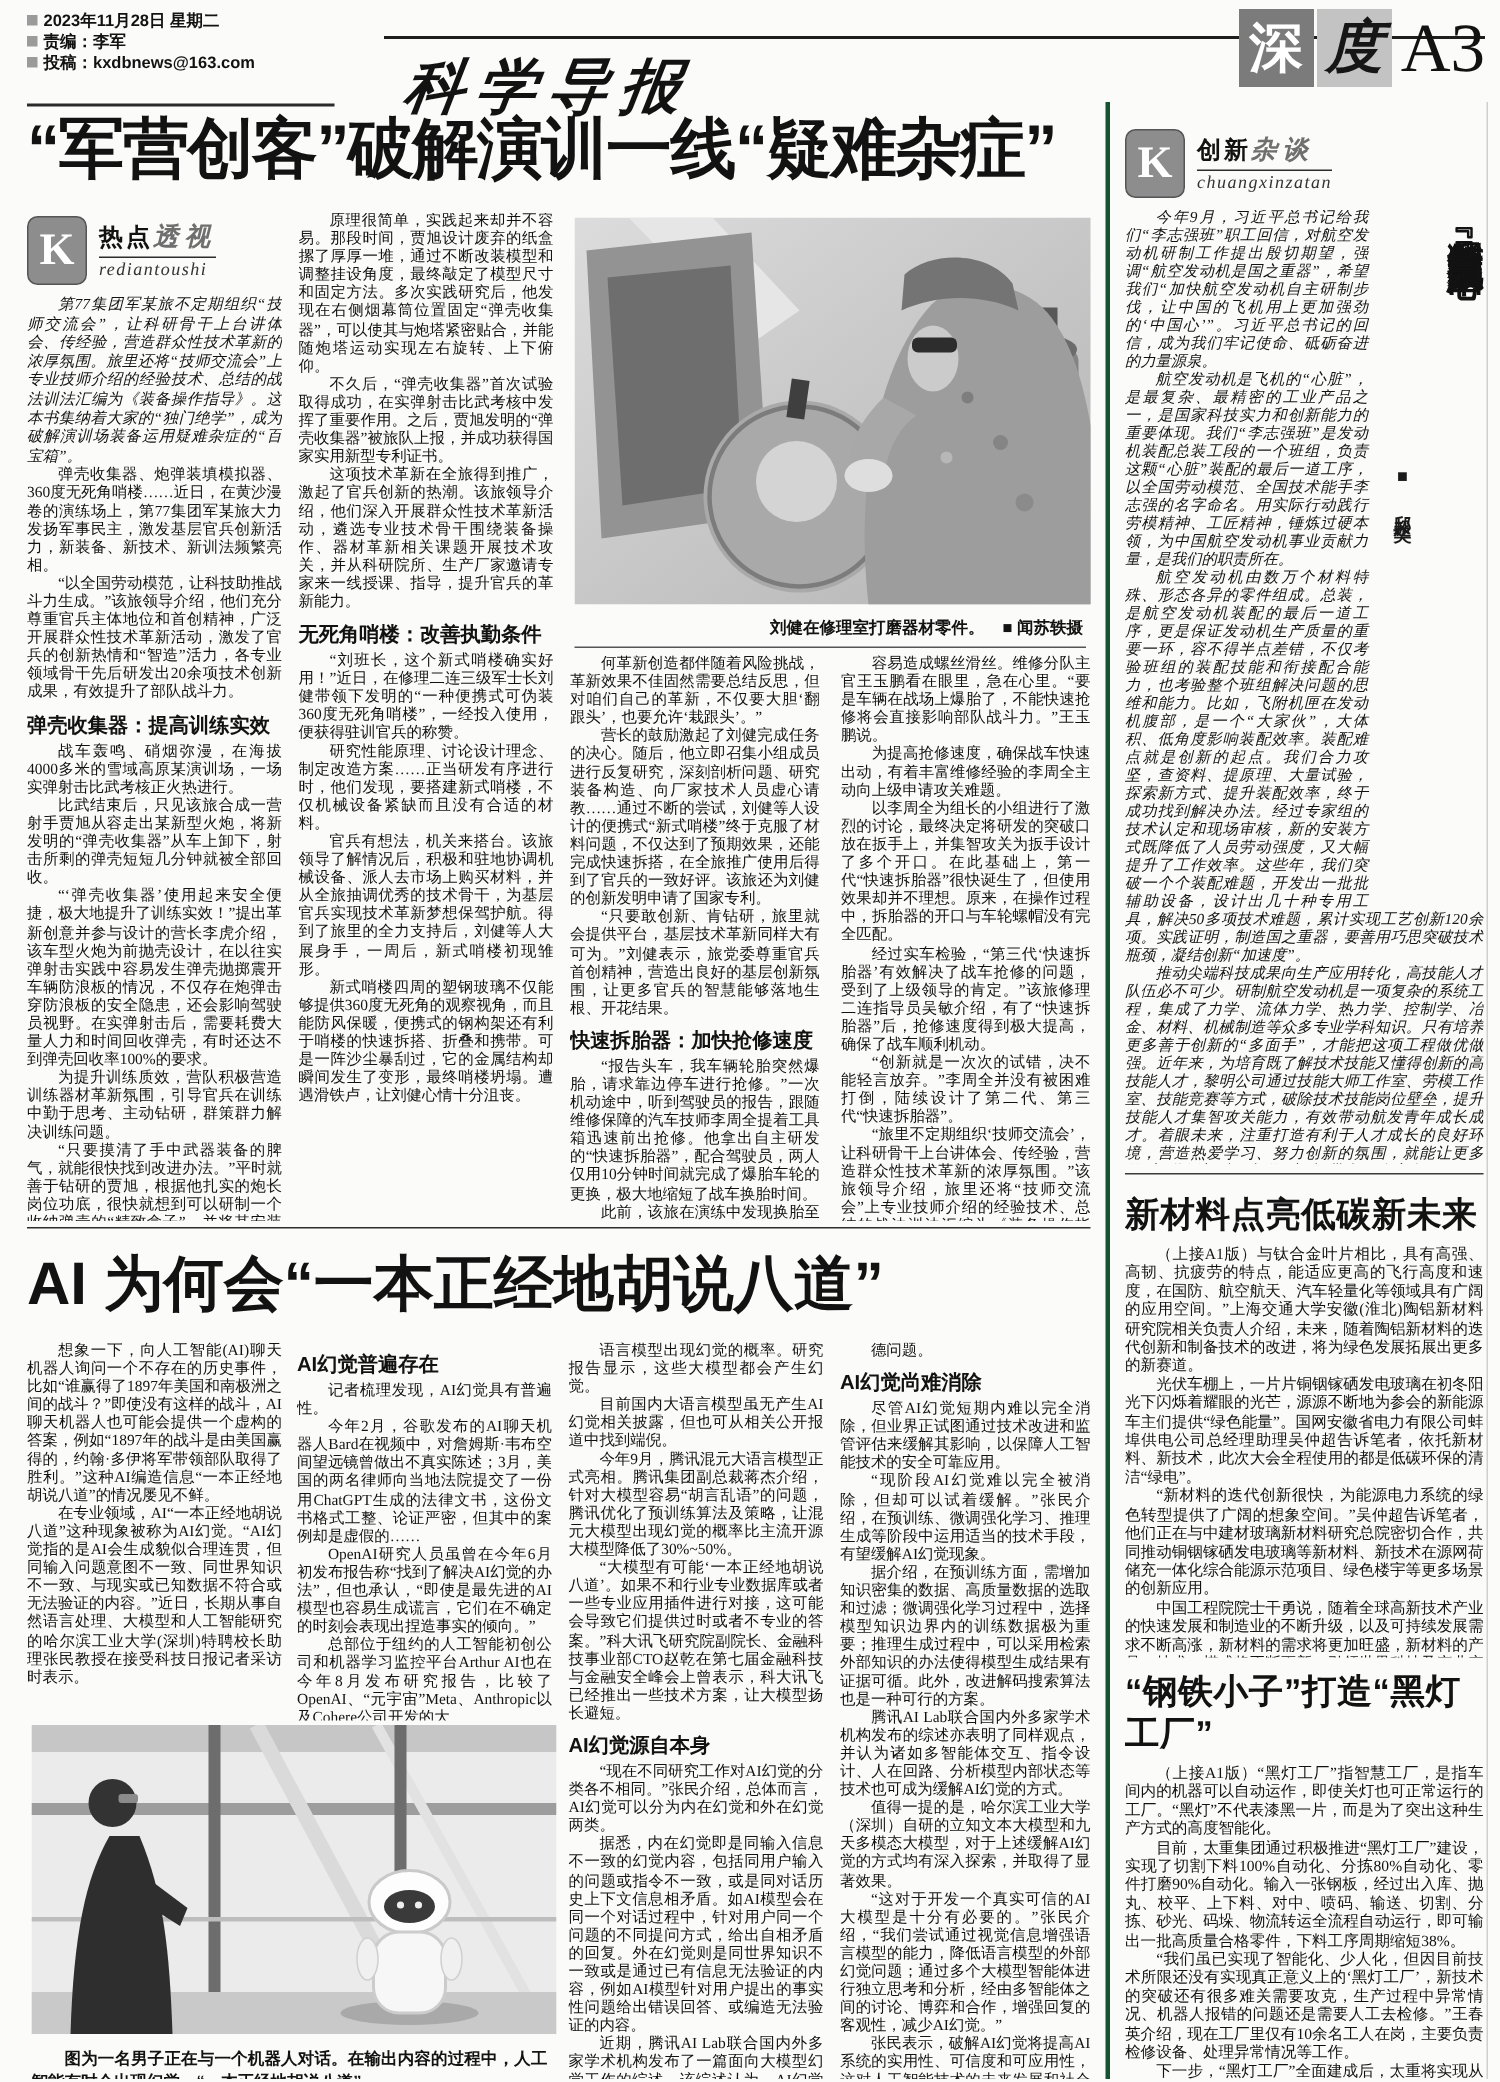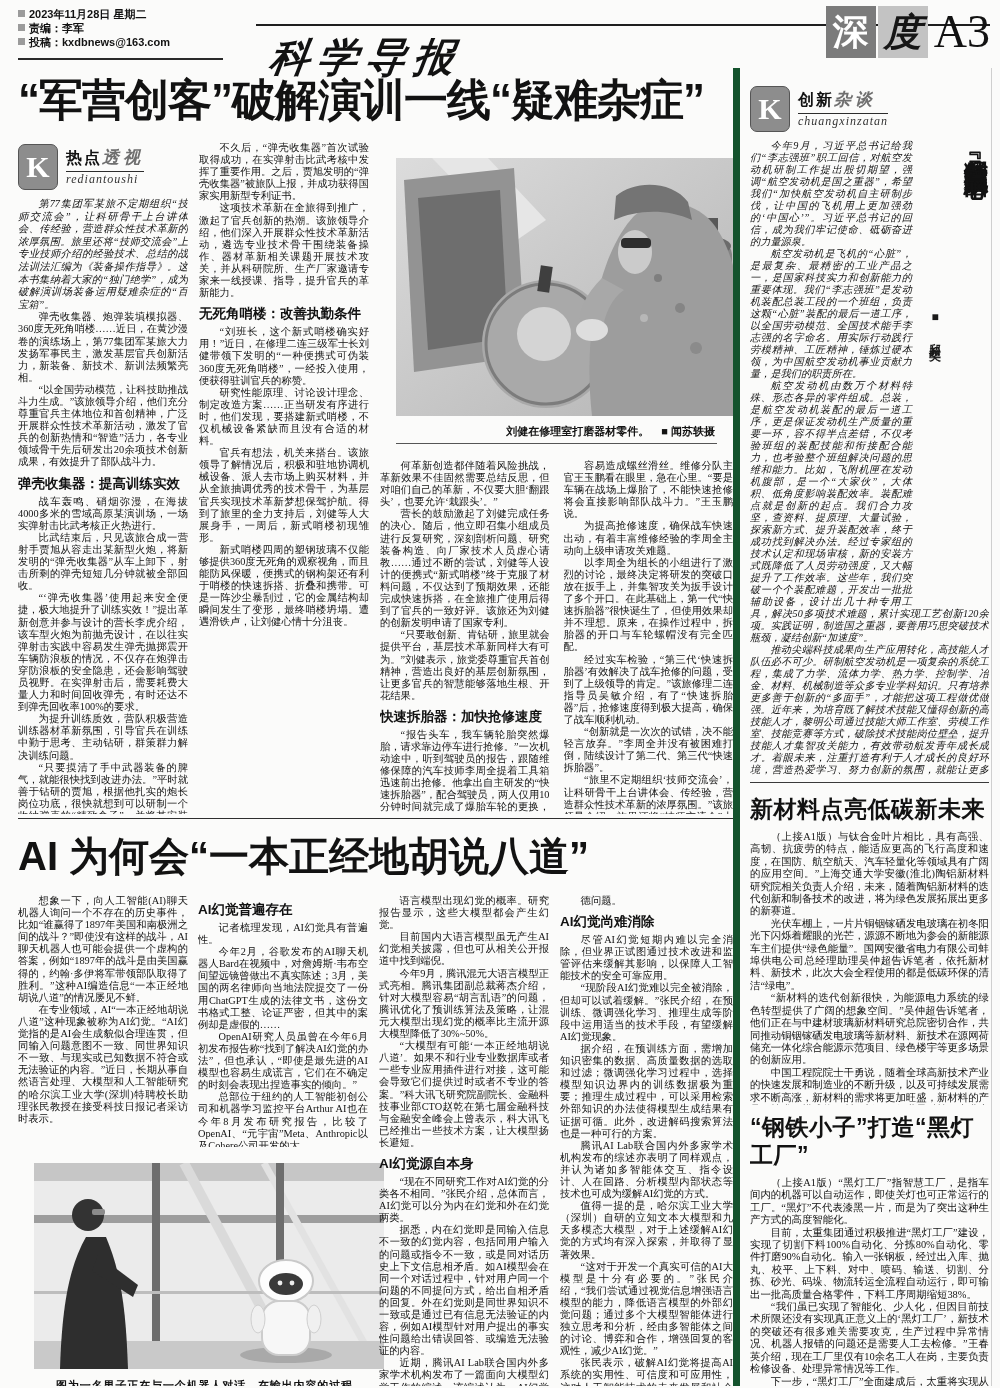--- a/index.html
+++ b/index.html
@@ -1,36 +1,36 @@
 <!DOCTYPE html>
 <html><head>
 <meta charset="utf-8">
 <style>
   html,body{margin:0;padding:0;background:#777;}
   .page{position:relative;width:1000px;height:1388px;background:#fbfbfa;color:#121212;
         font-family:"Liberation Serif",serif;overflow:hidden;margin:0 auto;box-sizing:border-box;}
   
   .hdr{position:relative;height:66px;}
   .meta{position:absolute;left:18px;top:7px;width:205px;font:bold 11px/14px "Liberation Sans",sans-serif;
-        border-bottom:2px solid #2a2a2a;padding-bottom:9px;}
+        border-bottom:2px solid #2a2a2a;padding-bottom:20px;}
   .meta .row{display:flex;align-items:flex-start;gap:4px;}
   .meta .sq{width:7px;height:7px;background:#9b9b9b;margin-top:3px;flex:0 0 auto;}
   .hdr-rule{position:absolute;left:256px;right:10px;top:24px;border-top:2px solid #1e1e1e;}
   .masthead{position:absolute;left:266px;top:30px;font:italic 900 40px "Liberation Serif",serif;
         letter-spacing:8px;transform:skewX(-8deg);transform-origin:left bottom;}
   .slogo{position:absolute;right:10px;top:6px;display:flex;align-items:center;}
   .slogo .shen{width:50px;height:52px;background:#7b7b7b;color:#fff;text-align:center;
         font:900 36px/52px "Liberation Sans",sans-serif;}
   .slogo .du{width:50px;height:52px;background:#c3c3c3;color:#161616;text-align:center;
         font:italic 900 38px/52px "Liberation Serif",serif;margin-left:2px;}
   .slogo .pageno{font:400 46px/52px "Liberation Serif",serif;margin-left:6px;}
   
   .content{position:absolute;left:18px;right:8px;top:68px;bottom:2px;display:grid;
         grid-template-columns:1fr 242px;column-gap:10px;}
-  .left-zone{border-right:7px solid #14532d;overflow:hidden;}
+  .left-zone{border-right:3px solid #14532d;padding-right:10px;overflow:hidden;}
   .right-zone{overflow:hidden;border-right:1px solid #cfcfcf;padding-right:2px;}
   
   .para,.lead,.kai{font-size:10.3px;line-height:12.1px;text-align:justify;text-indent:2em;margin:0;}
   .lead{font-style:italic;line-height:12.6px;}
   .kai{font-style:italic;line-height:12.3px;}
   h3.subhead{font:bold 13.5px/16px "Liberation Sans",sans-serif;margin:7px 0 4px;text-indent:0;}
   
   .badge{display:flex;gap:8px;margin:2px 0 8px;align-items:flex-start;}
   .badge .k{flex:0 0 auto;width:38px;height:44px;background:#8d8d8d;border:1px solid #555;border-radius:7px;
         color:#fff;text-align:center;font:900 30px/44px "Liberation Serif",serif;}
@@ -38,21 +38,21 @@
   .badge .t{font:900 16px/18px "Liberation Sans",sans-serif;letter-spacing:2px;}
   .badge .t .script{font:italic 900 17px "Liberation Serif",serif;color:#6f6f6f;letter-spacing:4px;}
   .badge .py{font:italic 12px/15px "Liberation Serif",serif;border-top:1.5px solid #2c2c2c;
         margin-top:2px;letter-spacing:1px;color:#333;}
   
   .main-headline{font:900 44px/52px "Liberation Sans",sans-serif;letter-spacing:-1px;
         white-space:nowrap;margin:6px 0 16px;}
   .main-body{display:grid;grid-template-columns:170px 170px 1fr;column-gap:11px;height:672px;overflow:hidden;}
   .mcol{overflow:hidden;}
   .col34-cols{display:grid;grid-template-columns:1fr 1fr;column-gap:14px;overflow:hidden;}
-  figure.photo{margin:16px;}
+  figure.photo{margin:3px;}
   .ph1-cap{display:flex;justify-content:flex-end;gap:12px;font:bold 11px/14px "Liberation Sans",sans-serif;
         padding:4px 2px 5px;border-bottom:1px solid #555;margin-bottom:5px;}
   
   hr.rule{border:none;border-top:1px solid #2e2e2e;margin:4px 0 0;}
   .ai-headline{font:900 40px/46px "Liberation Sans",sans-serif;margin:14px 0 16px;letter-spacing:0;}
   .ai-body{display:grid;grid-template-columns:350px 170px 1fr;column-gap:11px;height:404px;overflow:visible;}
   .ai-cols12{display:grid;grid-template-columns:1fr 1fr;column-gap:10px;height:252px;overflow:hidden;}
   .ph2-cap{font:bold 11px/15px "Liberation Sans",sans-serif;text-align:justify;margin-top:5px;text-indent:2em;}
   
   .innov-flow{height:636px;overflow:hidden;margin-top:2px;}
@@ -120,20 +120,21 @@
                 <h3 class="subhead">弹壳收集器：提高训练实效</h3>
                 <p class="para">战车轰鸣、硝烟弥漫，在海拔4000多米的雪域高原某演训场，一场实弹射击比武考核正火热进行。</p>
                 <p class="para">比武结束后，只见该旅合成一营射手贾旭从容走出某新型火炮，将新发明的“弹壳收集器”从车上卸下，射击所剩的弹壳短短几分钟就被全部回收。</p>
                 <p class="para">“‘弹壳收集器’使用起来安全便捷，极大地提升了训练实效！”提出革新创意并参与设计的营长李虎介绍，该车型火炮为前抛壳设计，在以往实弹射击实践中容易发生弹壳抛掷震开车辆防浪板的情况，不仅存在炮弹击穿防浪板的安全隐患，还会影响驾驶员视野。在实弹射击后，需要耗费大量人力和时间回收弹壳，有时还达不到弹壳回收率100%的要求。</p>
                 <p class="para">为提升训练质效，营队积极营造训练器材革新氛围，引导官兵在训练中勤于思考、主动钻研，群策群力解决训练问题。</p>
                 <p class="para">“只要摸清了手中武器装备的脾气，就能很快找到改进办法。”平时就善于钻研的贾旭，根据他扎实的炮长岗位功底，很快就想到可以研制一个收纳弹壳的“精致盒子”，并将其安装在退膛口，以此收集火炮抛射出的弹壳，同时还要避免影响车内射手的观察视界。</p>
               </div>
           </div>
 
           <div class="mcol">
+              <p class="para">原理很简单，实践起来却并不容易。那段时间，贾旭设计废弃的纸盒摞了厚厚一堆，通过不断改装模型和调整挂设角度，最终敲定了模型尺寸和固定方法。多次实践研究后，他发现在右侧烟幕筒位置固定“弹壳收集器”，可以使其与炮塔紧密贴合，并能随炮塔运动实现左右旋转、上下俯仰。</p>
               <p class="para">不久后，“弹壳收集器”首次试验取得成功，在实弹射击比武考核中发挥了重要作用。之后，贾旭发明的“弹壳收集器”被旅队上报，并成功获得国家实用新型专利证书。</p>
               <p class="para">这项技术革新在全旅得到推广，激起了官兵创新的热潮。该旅领导介绍，他们深入开展群众性技术革新活动，遴选专业技术骨干围绕装备操作、器材革新相关课题开展技术攻关，并从科研院所、生产厂家邀请专家来一线授课、指导，提升官兵的革新能力。</p>
               <h3 class="subhead">无死角哨楼：改善执勤条件</h3>
               <p class="para">“刘班长，这个新式哨楼确实好用！”近日，在修理二连三级军士长刘健带领下发明的“一种便携式可伪装360度无死角哨楼”，一经投入使用，便获得驻训官兵的称赞。</p>
               <p class="para">研究性能原理、讨论设计理念、制定改造方案……正当研发有序进行时，他们发现，要搭建新式哨楼，不仅机械设备紧缺而且没有合适的材料。</p>
               <p class="para">官兵有想法，机关来搭台。该旅领导了解情况后，积极和驻地协调机械设备、派人去市场上购买材料，并从全旅抽调优秀的技术骨干，为基层官兵实现技术革新梦想保驾护航。得到了旅里的全力支持后，刘健等人大展身手，一周后，新式哨楼初现雏形。</p>
               <p class="para">新式哨楼四周的塑钢玻璃不仅能够提供360度无死角的观察视角，而且能防风保暖，便携式的钢构架还有利于哨楼的快速拆搭、折叠和携带。可是一阵沙尘暴刮过，它的金属结构却瞬间发生了变形，最终哨楼坍塌。遭遇滑铁卢，让刘健心情十分沮丧。</p>
             </div>
 
           <div class="mcol">

